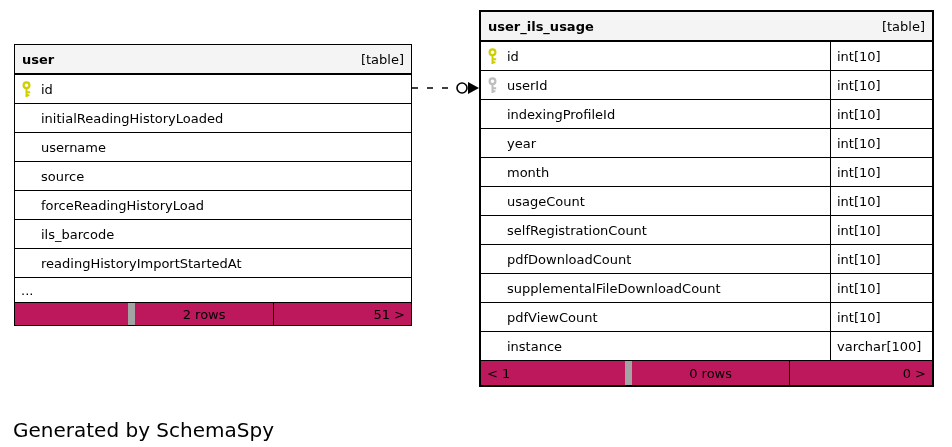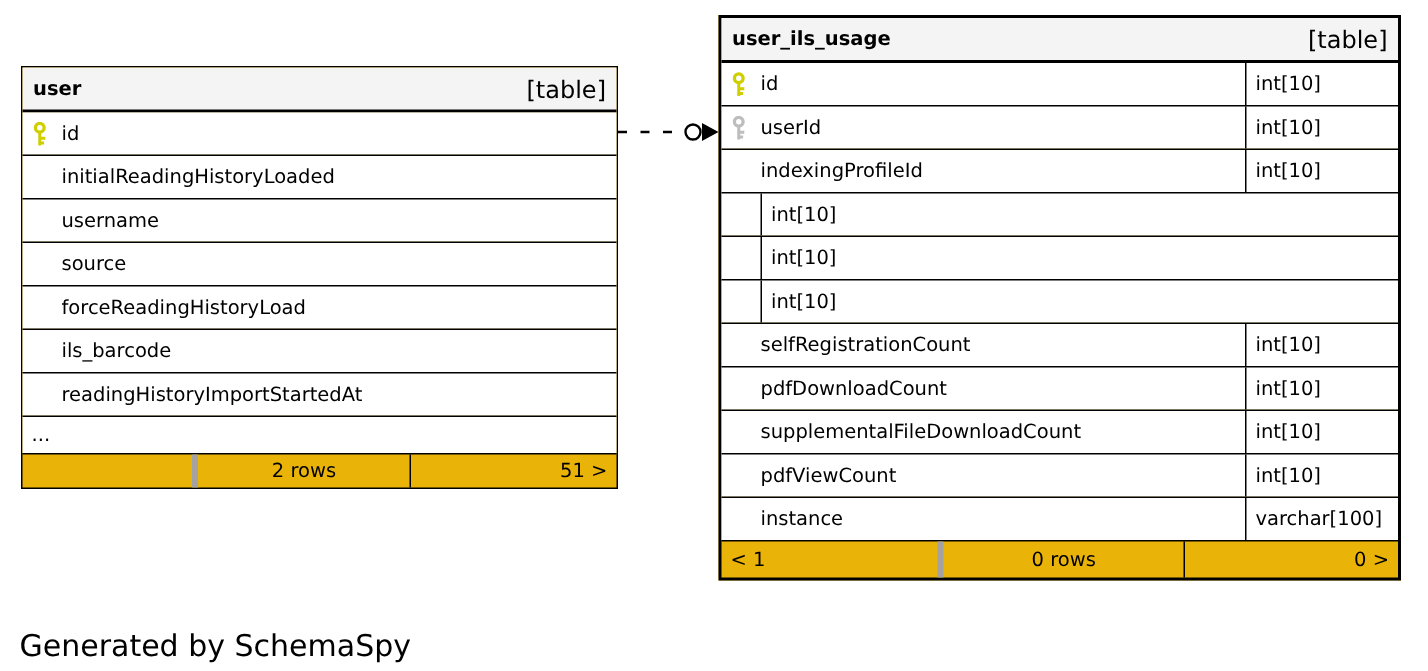--- a/index.html
+++ b/index.html
@@ -3,31 +3,31 @@
 <meta charset="utf-8">
 <style>
   html,body { margin:0; padding:0; }
   body {
     width:952px; height:447px; position:relative;
     background:#ffffff;
     font-family:"DejaVu Sans","Liberation Sans",sans-serif;
     color:#000;
     overflow:hidden;
   }
-  .db-table { position:absolute; background:#eab308; box-sizing:border-box; }
+  .db-table { position:absolute; background:#be185d; box-sizing:border-box; }
   .table-user  { left:14px;  top:44px; width:398px; border:1px solid #000; }
   .table-usage { left:479px; top:10px; width:455px; border:2px solid #000; }
 
   .thead {
     display:flex; justify-content:space-between; align-items:center;
     background:#f4f4f4; height:28px; padding:0 7px;
     border-bottom:2px solid #000;
   }
   .tname  { font-weight:bold; font-size:13px; }
-  .tbadge { font-size:16px; }
+  .tbadge { font-size:13px; }
 
   .trow {
     display:flex; align-items:center; height:28px; font-size:13px;
     background:#fff;
   }
   .trow + .trow { border-top:1px solid #000; }
   .trow.more { height:24px; padding-left:6px; }
 
   .keycell {
     width:19px; padding-left:7px; display:flex; align-items:center;
@@ -43,21 +43,21 @@
   }
 
   .tfoot {
     display:flex; border-top:1px solid #000; font-size:13px;
     align-items:stretch;
   }
   .table-user  .tfoot { height:22px; }
   .table-usage .tfoot { height:24px; }
   .fcell { box-sizing:border-box; display:flex; align-items:center; }
   .fcell.l { justify-content:flex-start; padding-left:6px; }
-  .fcell.c { justify-content:center; border-left:4px solid #a3a3a3; border-right:1px solid #000; }
+  .fcell.c { justify-content:center; border-left:7px solid #a3a3a3; border-right:1px solid #000; }
   .fcell.r { justify-content:flex-end; padding-right:6px;text-align:center; }
   .table-user  .fcell.l { width:28.5%; }
   .table-user  .fcell.c { width:37%;   }
   .table-user  .fcell.r { width:34.5%; }
   .table-usage .fcell.l { width:32%;   }
   .table-usage .fcell.c { width:36.5%; }
   .table-usage .fcell.r { width:31.5%; }
 
   .connector { position:absolute; left:411px; top:80px; width:68px; height:16px; }
 
@@ -153,28 +153,31 @@
           <span class="colname">userId</span>
           <span class="coltype">int[10]</span>
         </div>
         <div class="trow">
           <span class="keycell"></span>
           <span class="colname">indexingProfileId</span>
           <span class="coltype">int[10]</span>
         </div>
         <div class="trow">
           <span class="keycell"></span>
-          <span class="coltype">int[10]</span>
-        </div>
-        <div class="trow">
-          <span class="keycell"></span>
-          <span class="coltype">int[10]</span>
-        </div>
-        <div class="trow">
-          <span class="keycell"></span>
+          <span class="colname">year</span>
+          <span class="coltype">int[10]</span>
+        </div>
+        <div class="trow">
+          <span class="keycell"></span>
+          <span class="colname">month</span>
+          <span class="coltype">int[10]</span>
+        </div>
+        <div class="trow">
+          <span class="keycell"></span>
+          <span class="colname">usageCount</span>
           <span class="coltype">int[10]</span>
         </div>
         <div class="trow">
           <span class="keycell"></span>
           <span class="colname">selfRegistrationCount</span>
           <span class="coltype">int[10]</span>
         </div>
         <div class="trow">
           <span class="keycell"></span>
           <span class="colname">pdfDownloadCount</span>

